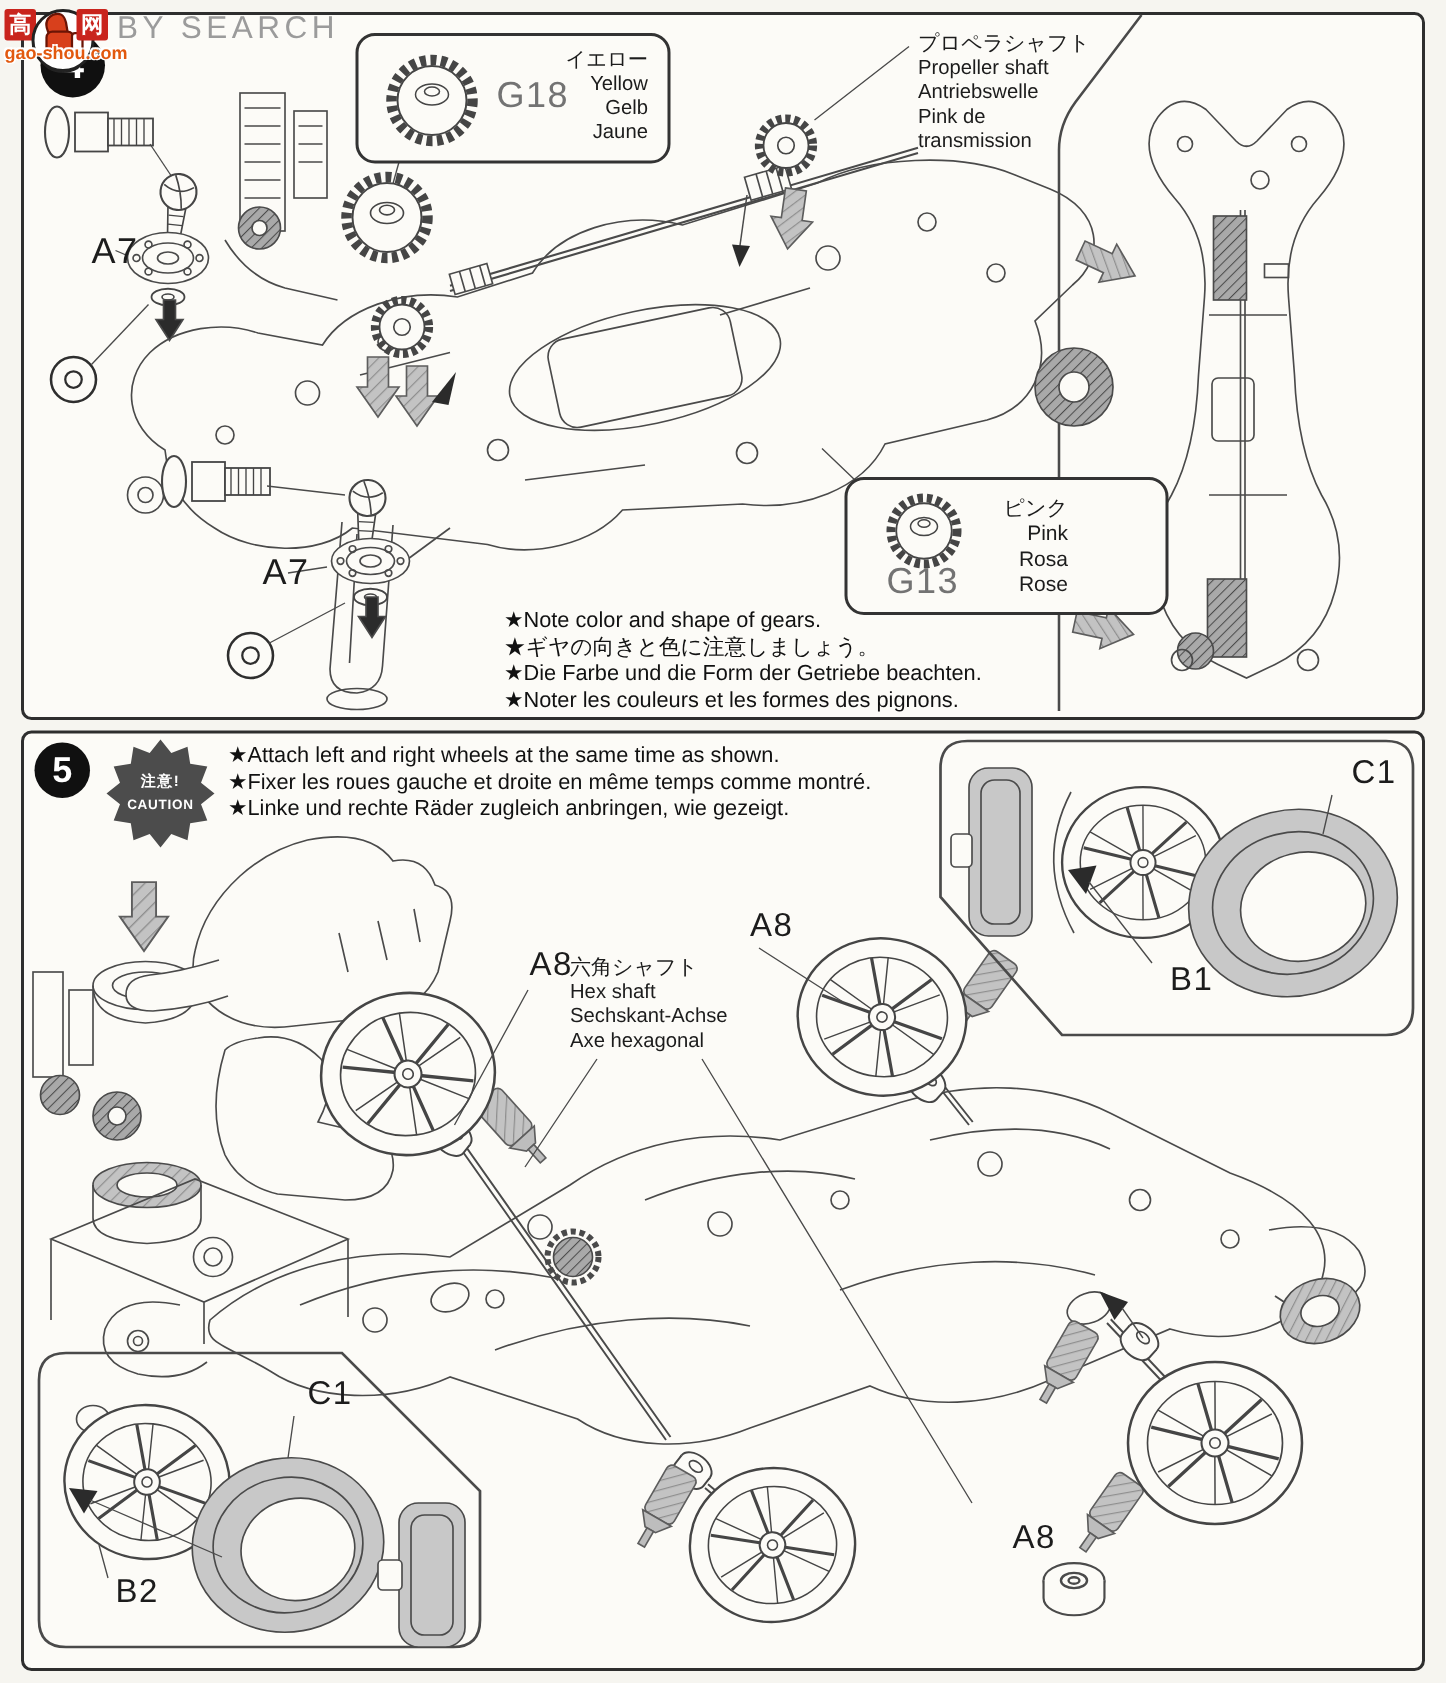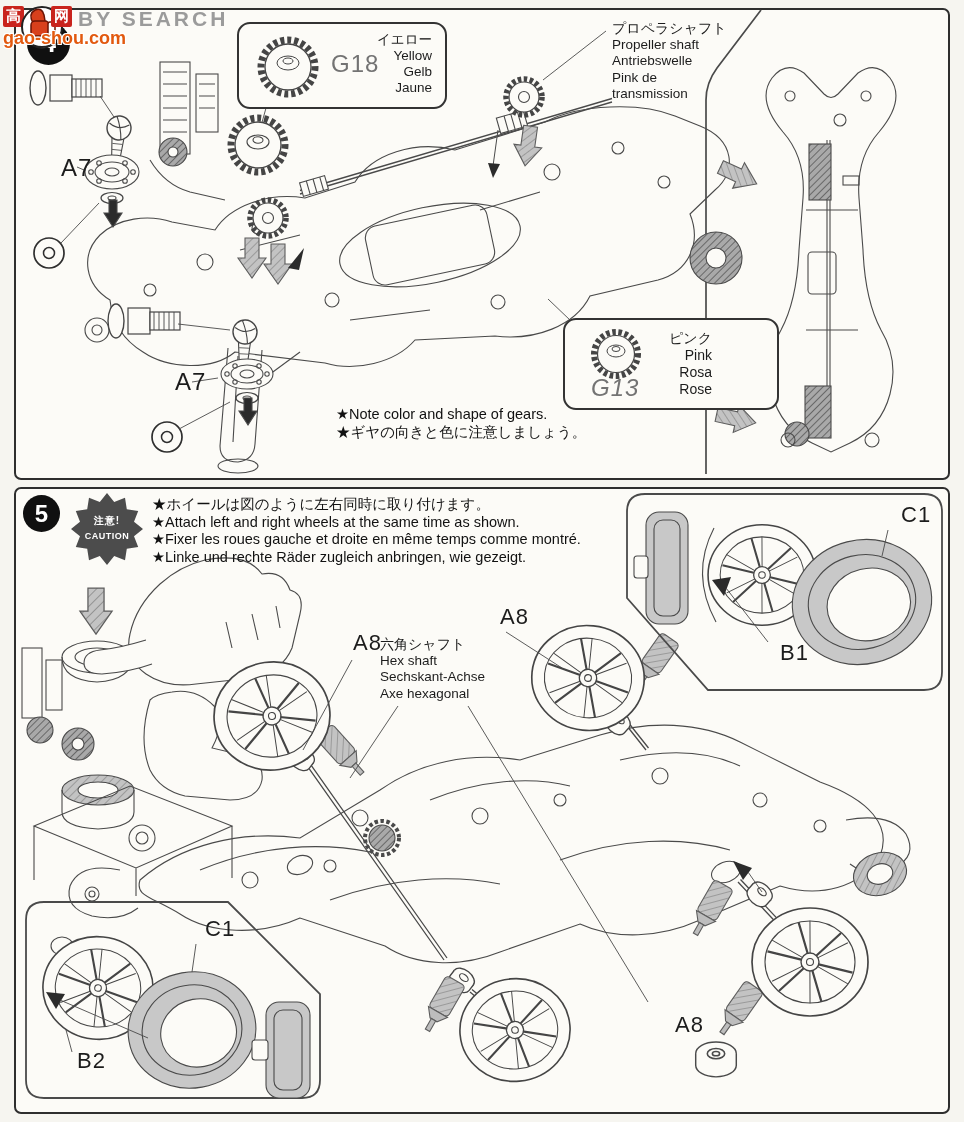--- a/index.html
+++ b/index.html
@@ -22,22 +22,22 @@
   #caution{position:absolute;left:70px;top:492px;width:74px;height:74px;z-index:5;}
   #caution .ctext{position:absolute;width:100%;text-align:center;color:#fff;font-weight:bold;}
   #caution .jp{top:22px;font-size:10px;letter-spacing:1px;}
   #caution .en{top:39px;font-size:9px;letter-spacing:.5px;}
   
   #watermark{position:absolute;left:2px;top:2px;width:230px;height:56px;z-index:30;}
   .wm-sq{position:absolute;width:21px;height:21px;background:#c9241d;color:#fff;font-size:15px;font-weight:bold;
          display:flex;align-items:center;justify-content:center;border-radius:2px;}
   #wm-sq1{left:1px;top:4px;}
   #wm-sq2{left:49px;top:4px;}
-  #wm-search{position:absolute;left:76px;top:5px;font-size:21px;font-weight:bold;color:#9b9b9b;letter-spacing:3px;}
-  #wm-site{position:absolute;left:1px;top:26px;font-size:18px;font-weight:bold;color:#e2590f;
+  #wm-search{position:absolute;left:76px;top:5px;font-size:21px;font-weight:normal;color:#9b9b9b;letter-spacing:3px;}
+  #wm-site{position:absolute;left:1px;top:26px;font-size:12px;font-weight:bold;color:#e2590f;
            text-shadow:1px 1px 0 #fff,-1px -1px 0 #fff,1px -1px 0 #fff,-1px 1px 0 #fff;}
   .gearbox-code{position:absolute;color:#737373;font-size:24px;letter-spacing:1px;}
   .gearbox-lines{position:absolute;color:#1c1c1c;font-size:13.5px;line-height:16px;}
 </style>
 </head>
 <body>
 
 <div id="page">
 
   <div class="panel" id="panel4"></div>
@@ -400,48 +400,49 @@
 
   <div class="partbox" style="left:563px;top:318px;width:212px;height:88px;">
     <svg width="78" height="58" style="position:absolute;left:12px;top:4px;">
       <g transform="translate(39,30)">
         <circle r="22" fill="none" stroke="#454545" stroke-width="6" stroke-dasharray="3.6 2.6"></circle>
         <circle r="18.5" fill="#fcfbf7" stroke="#454545" stroke-width="1.2"></circle>
         <ellipse cy="-3" rx="9" ry="6" fill="#fcfbf7" stroke="#454545"></ellipse>
         <ellipse cy="-5" rx="4" ry="2.5" fill="none" stroke="#454545"></ellipse>
       </g>
     </svg>
-    <div class="gearbox-code" style="left:26px;top:54px;font-style:italic;">G13</div>
+    <div class="gearbox-code" style="left:26px;top:54px;">G13</div>
     <div class="gearbox-lines" style="left:104px;top:10px;font-size:14px;line-height:17px;text-align:right;">
       <div>ピンク</div>
       <div>Pink</div>
       <div>Rosa</div>
       <div>Rose</div>
     </div>
   </div>
 
   <div class="notes" style="left:336px;top:406px;">
     <div>★Note color and shape of gears.</div>
     <div>★ギヤの向きと色に注意しましょう。</div>
+    <div>★Die Farbe und die Form der Getriebe beachten.</div>
+    <div>★Noter les couleurs et les formes des pignons.</div>
   </div>
 
   <div class="lbl code-lbl" style="left:36px;top:154px;">A7</div>
   <div class="lbl code-lbl" style="left:150px;top:368px;">A7</div>
 
   <div class="badge" id="badge5">5</div>
   <div id="caution">
     <svg width="74" height="74">
       <polygon transform="translate(37,37)" fill="#4c4c4c" points="36,0 27,7.2 31.2,18 19.8,19.8 18,31.2 7.2,27 0,36 -7.2,27 -18,31.2 -19.8,19.8 -31.2,18 -27,7.2 -36,0 -27,-7.2 -31.2,-18 -19.8,-19.8 -18,-31.2 -7.2,-27 0,-36 7.2,-27 18,-31.2 19.8,-19.8 31.2,-18 27,-7.2"></polygon>
     </svg>
     <div class="ctext jp">注意!</div>
     <div class="ctext en">CAUTION</div>
   </div>
 
   <div class="notes" style="left:152px;top:496px;">
-    <div>★ホイールは図のように左右同時に取り付けます。</div>
     <div>★Attach left and right wheels at the same time as shown.</div>
     <div>★Fixer les roues gauche et droite en même temps comme montré.</div>
     <div>★Linke und rechte Räder zugleich anbringen, wie gezeigt.</div>
   </div>
 
   <div class="mlblock" style="left:380px;top:636px;">
     <div class="jp">六角シャフト</div>
     <div>Hex shaft</div>
     <div>Sechskant-Achse</div>
     <div>Axe hexagonal</div>

